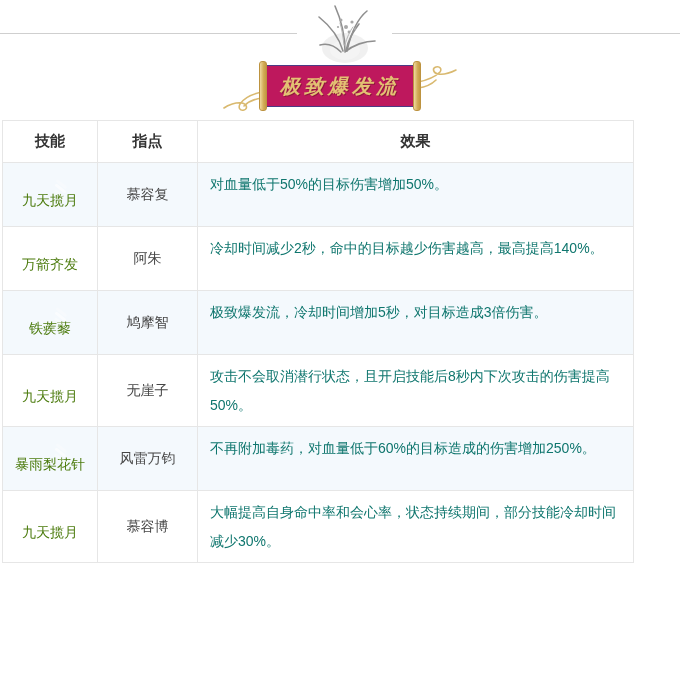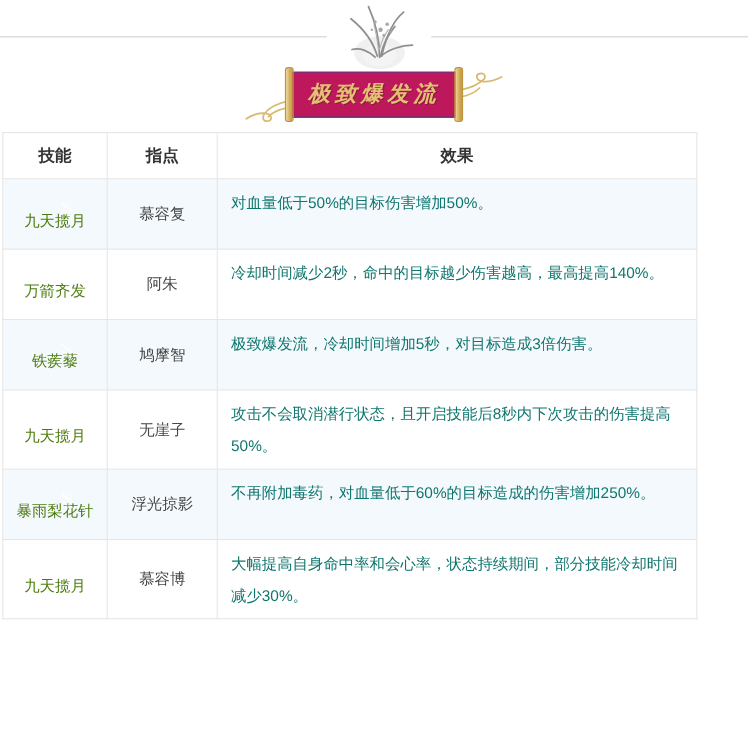--- a/index.html
+++ b/index.html
@@ -158,21 +158,21 @@
       <td class="cell-mentor">无崖子</td>
       <td class="cell-effect">攻击不会取消潜行状态，且开启技能后8秒内下次攻击的伤害提高50%。</td>
     </tr>
 
 
     <tr>
       <td class="cell-skill">
         <span class="orb"></span>
         <span class="skill-name">暴雨梨花针</span>
       </td>
-      <td class="cell-mentor">浮光掠影</td>
+      <td class="cell-mentor">风雷万钧</td>
       <td class="cell-effect">不再附加毒药，对血量低于60%的目标造成的伤害增加250%。</td>
     </tr>
 
 
     <tr>
       <td class="cell-skill">
         <span class="orb"></span>
         <span class="skill-name">九天揽月</span>
       </td>
       <td class="cell-mentor">慕容博</td>

